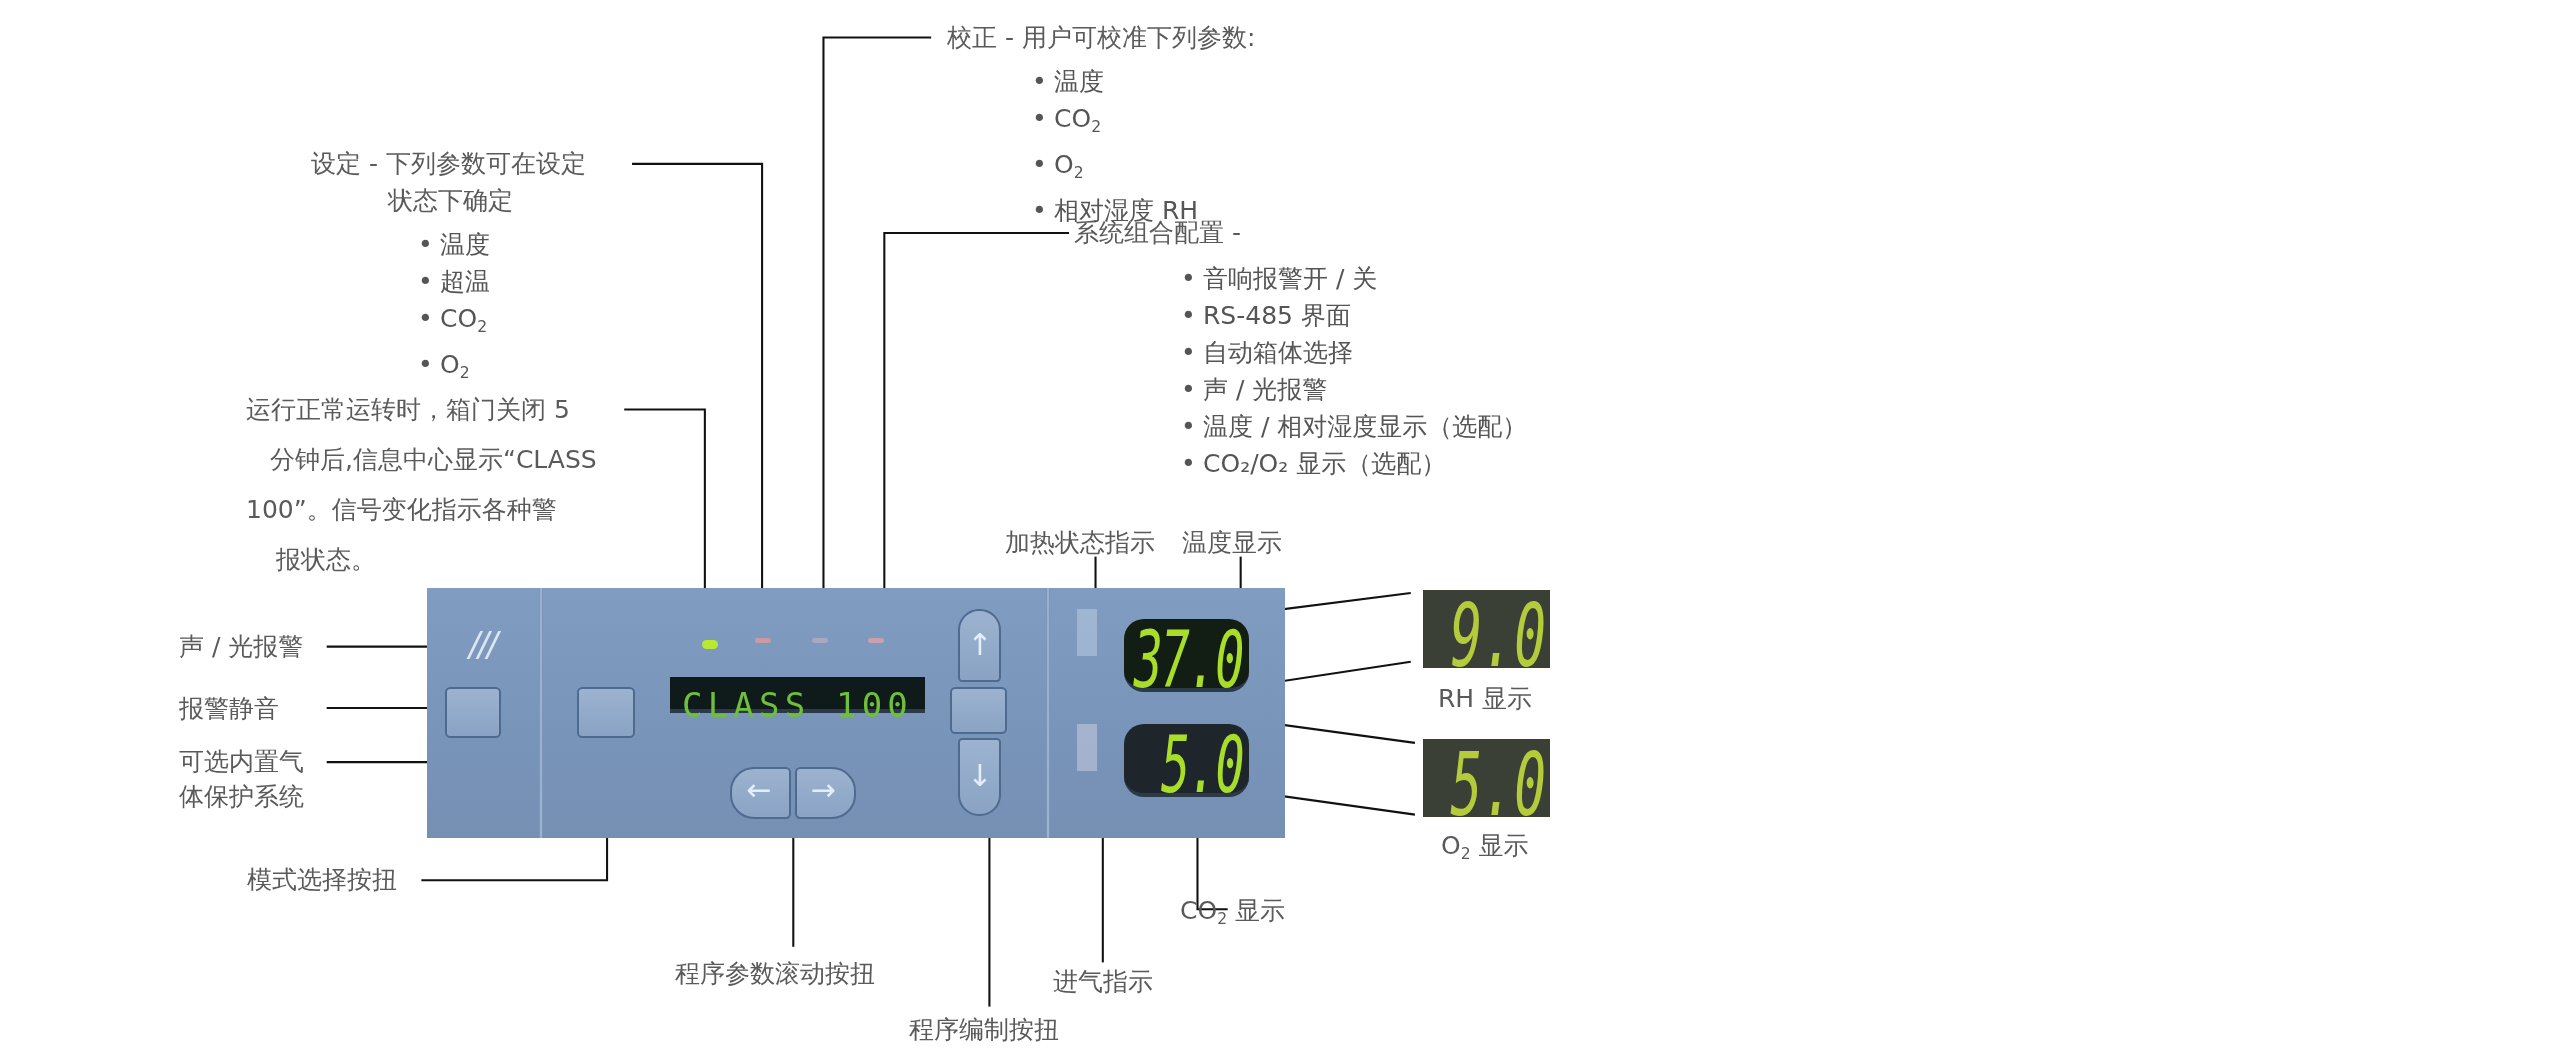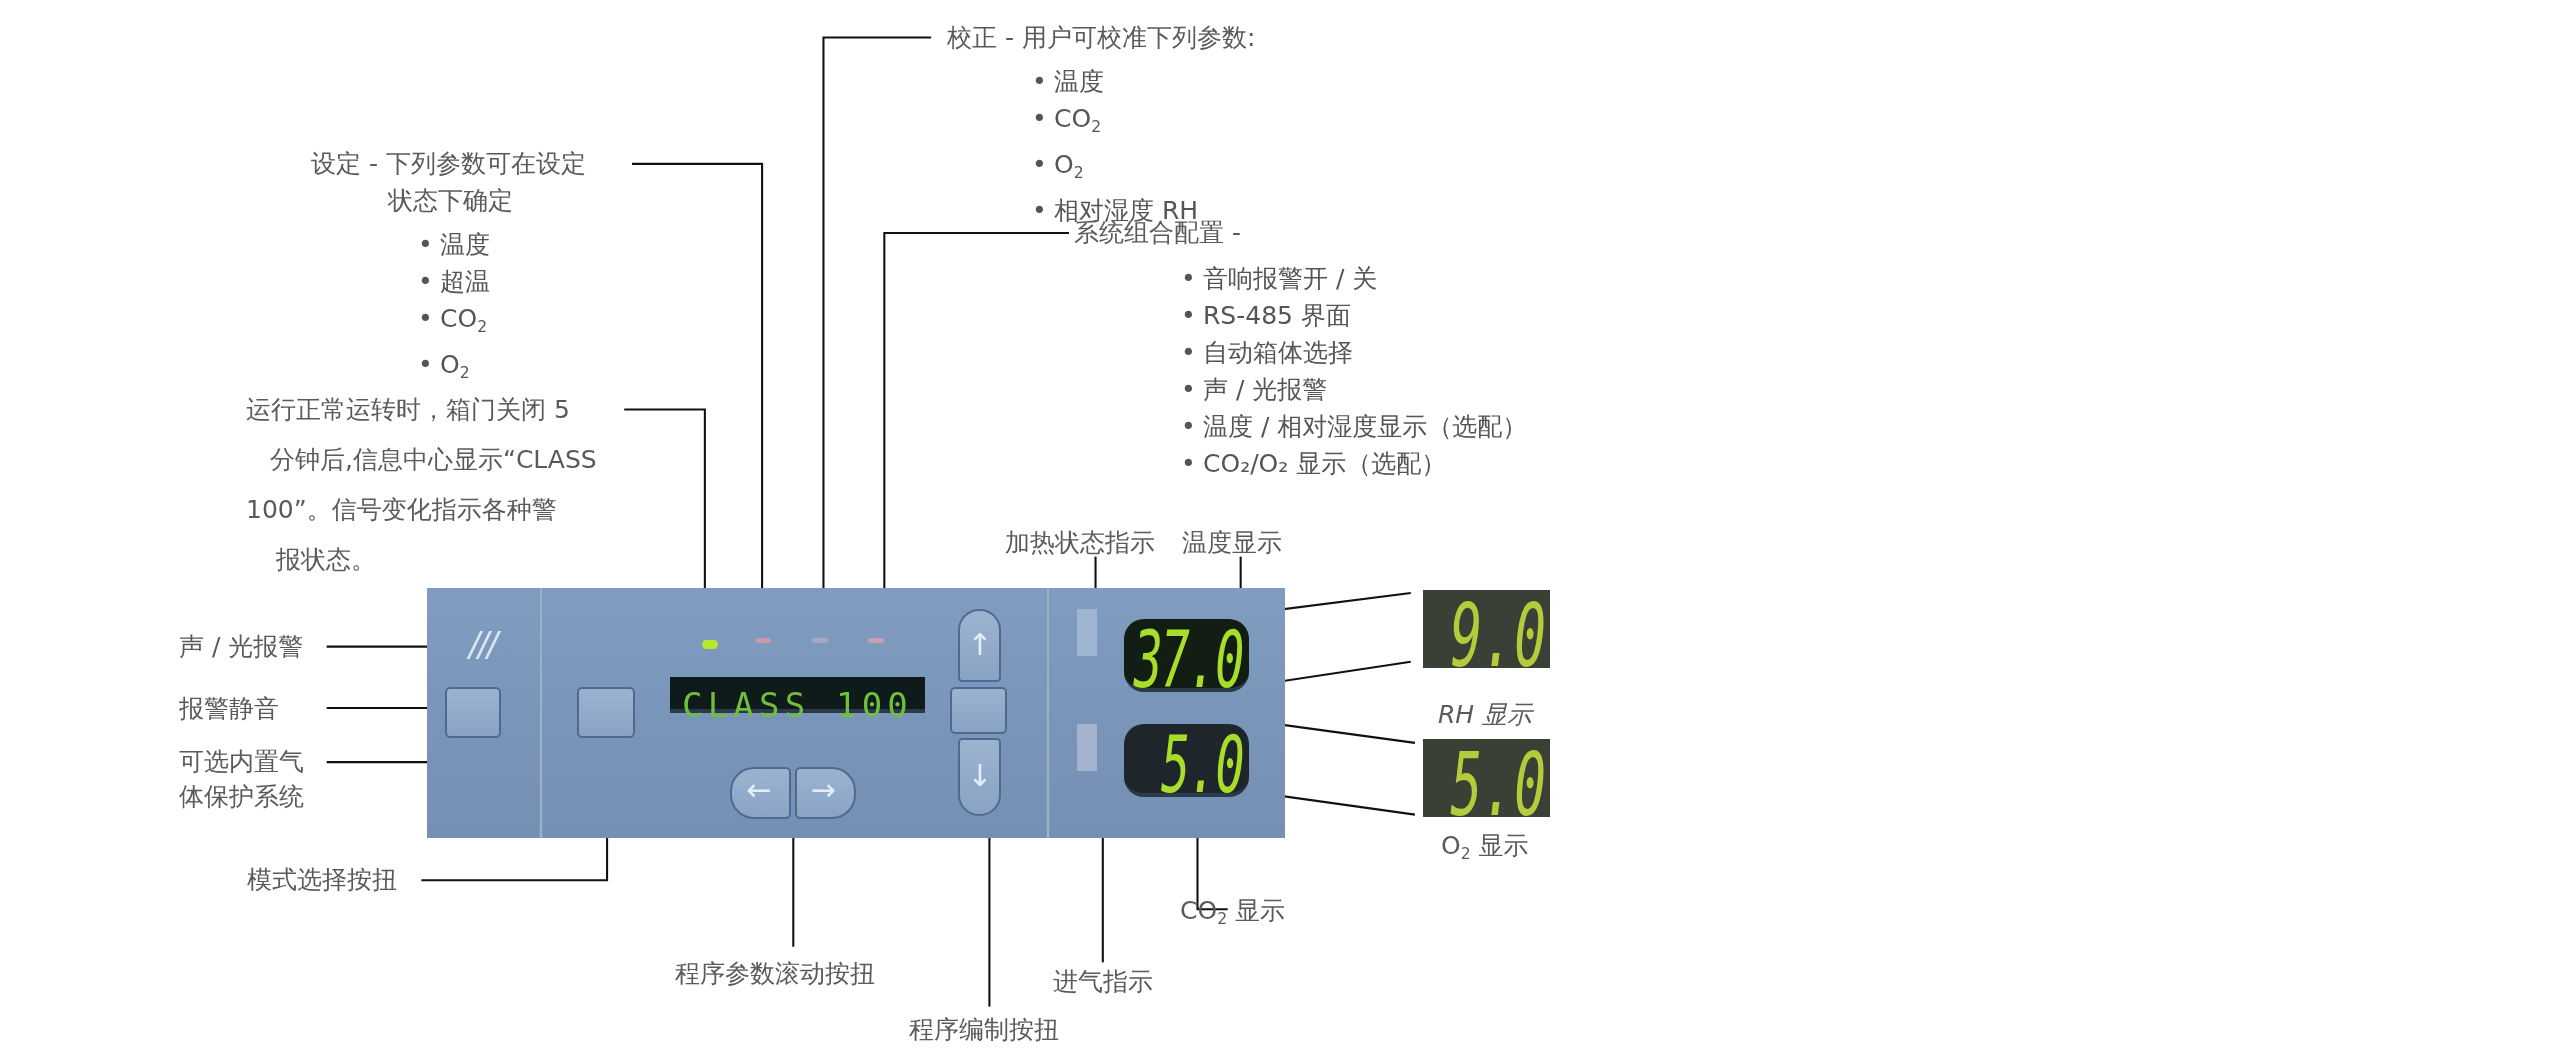--- a/index.html
+++ b/index.html
@@ -106,21 +106,21 @@
 <div class="lbl" style="left:179px;top:690px;">报警静音</div>
 <div class="lbl" style="left:179px;top:744px;line-height:35px;">
   <div>可选内置气</div>
   <div>体保护系统</div>
 </div>
 <div class="lbl" style="left:247px;top:861px;">模式选择按扭</div>
 
 <div class="lbl" style="left:1005px;top:524px;">加热状态指示</div>
 <div class="lbl" style="left:1182px;top:524px;">温度显示</div>
 
-<div class="lbl" style="left:1438px;top:696px;font-style:italic;">RH 显示</div>
+<div class="lbl" style="left:1438px;top:680px;">RH 显示</div>
 <div class="lbl" style="left:1441px;top:827px;"><span>O</span><sub>2</sub><span> 显示</span></div>
 
 <div class="lbl" style="left:675px;top:955px;">程序参数滚动按扭</div>
 <div class="lbl" style="left:909px;top:1011px;">程序编制按扭</div>
 <div class="lbl" style="left:1053px;top:963px;">进气指示</div>
 <div class="lbl" style="left:1168px;top:892px;margin-left:12px;"><span>CO</span><sub>2</sub><span> 显示</span></div>
 
 <div class="panel">
   <div class="vsep" style="left:112px;"></div>
   <div class="vsep" style="left:619px;"></div>

